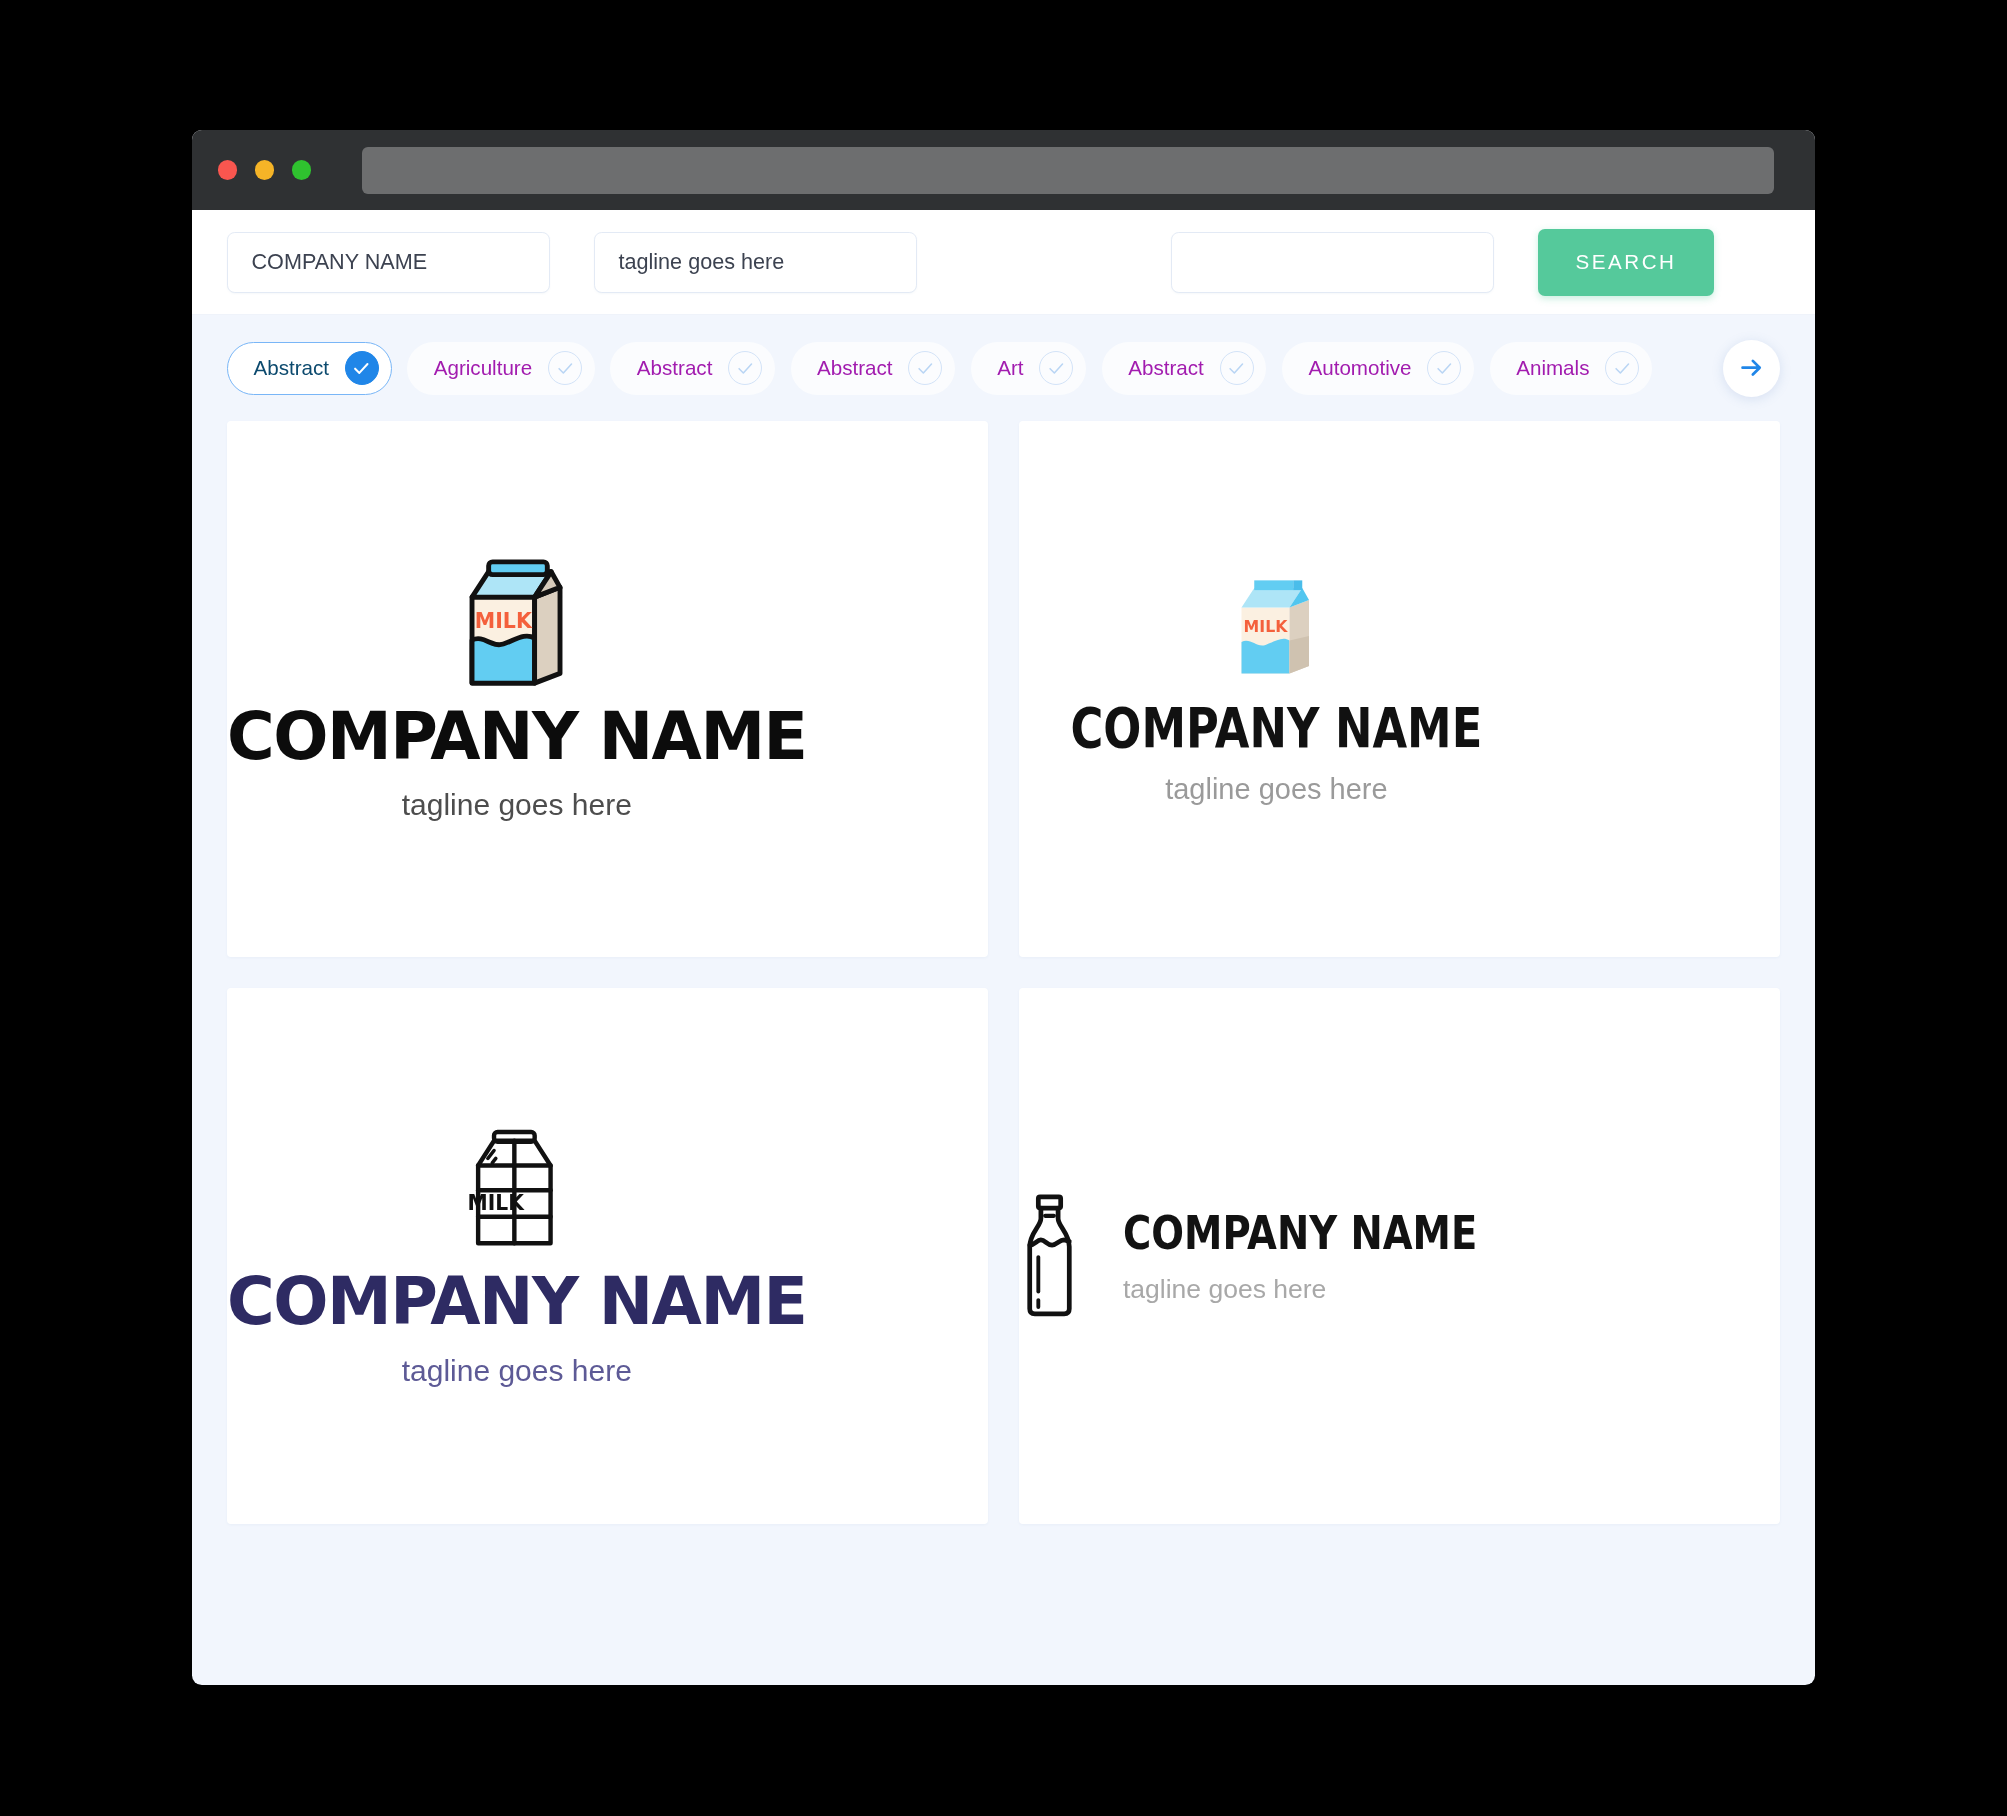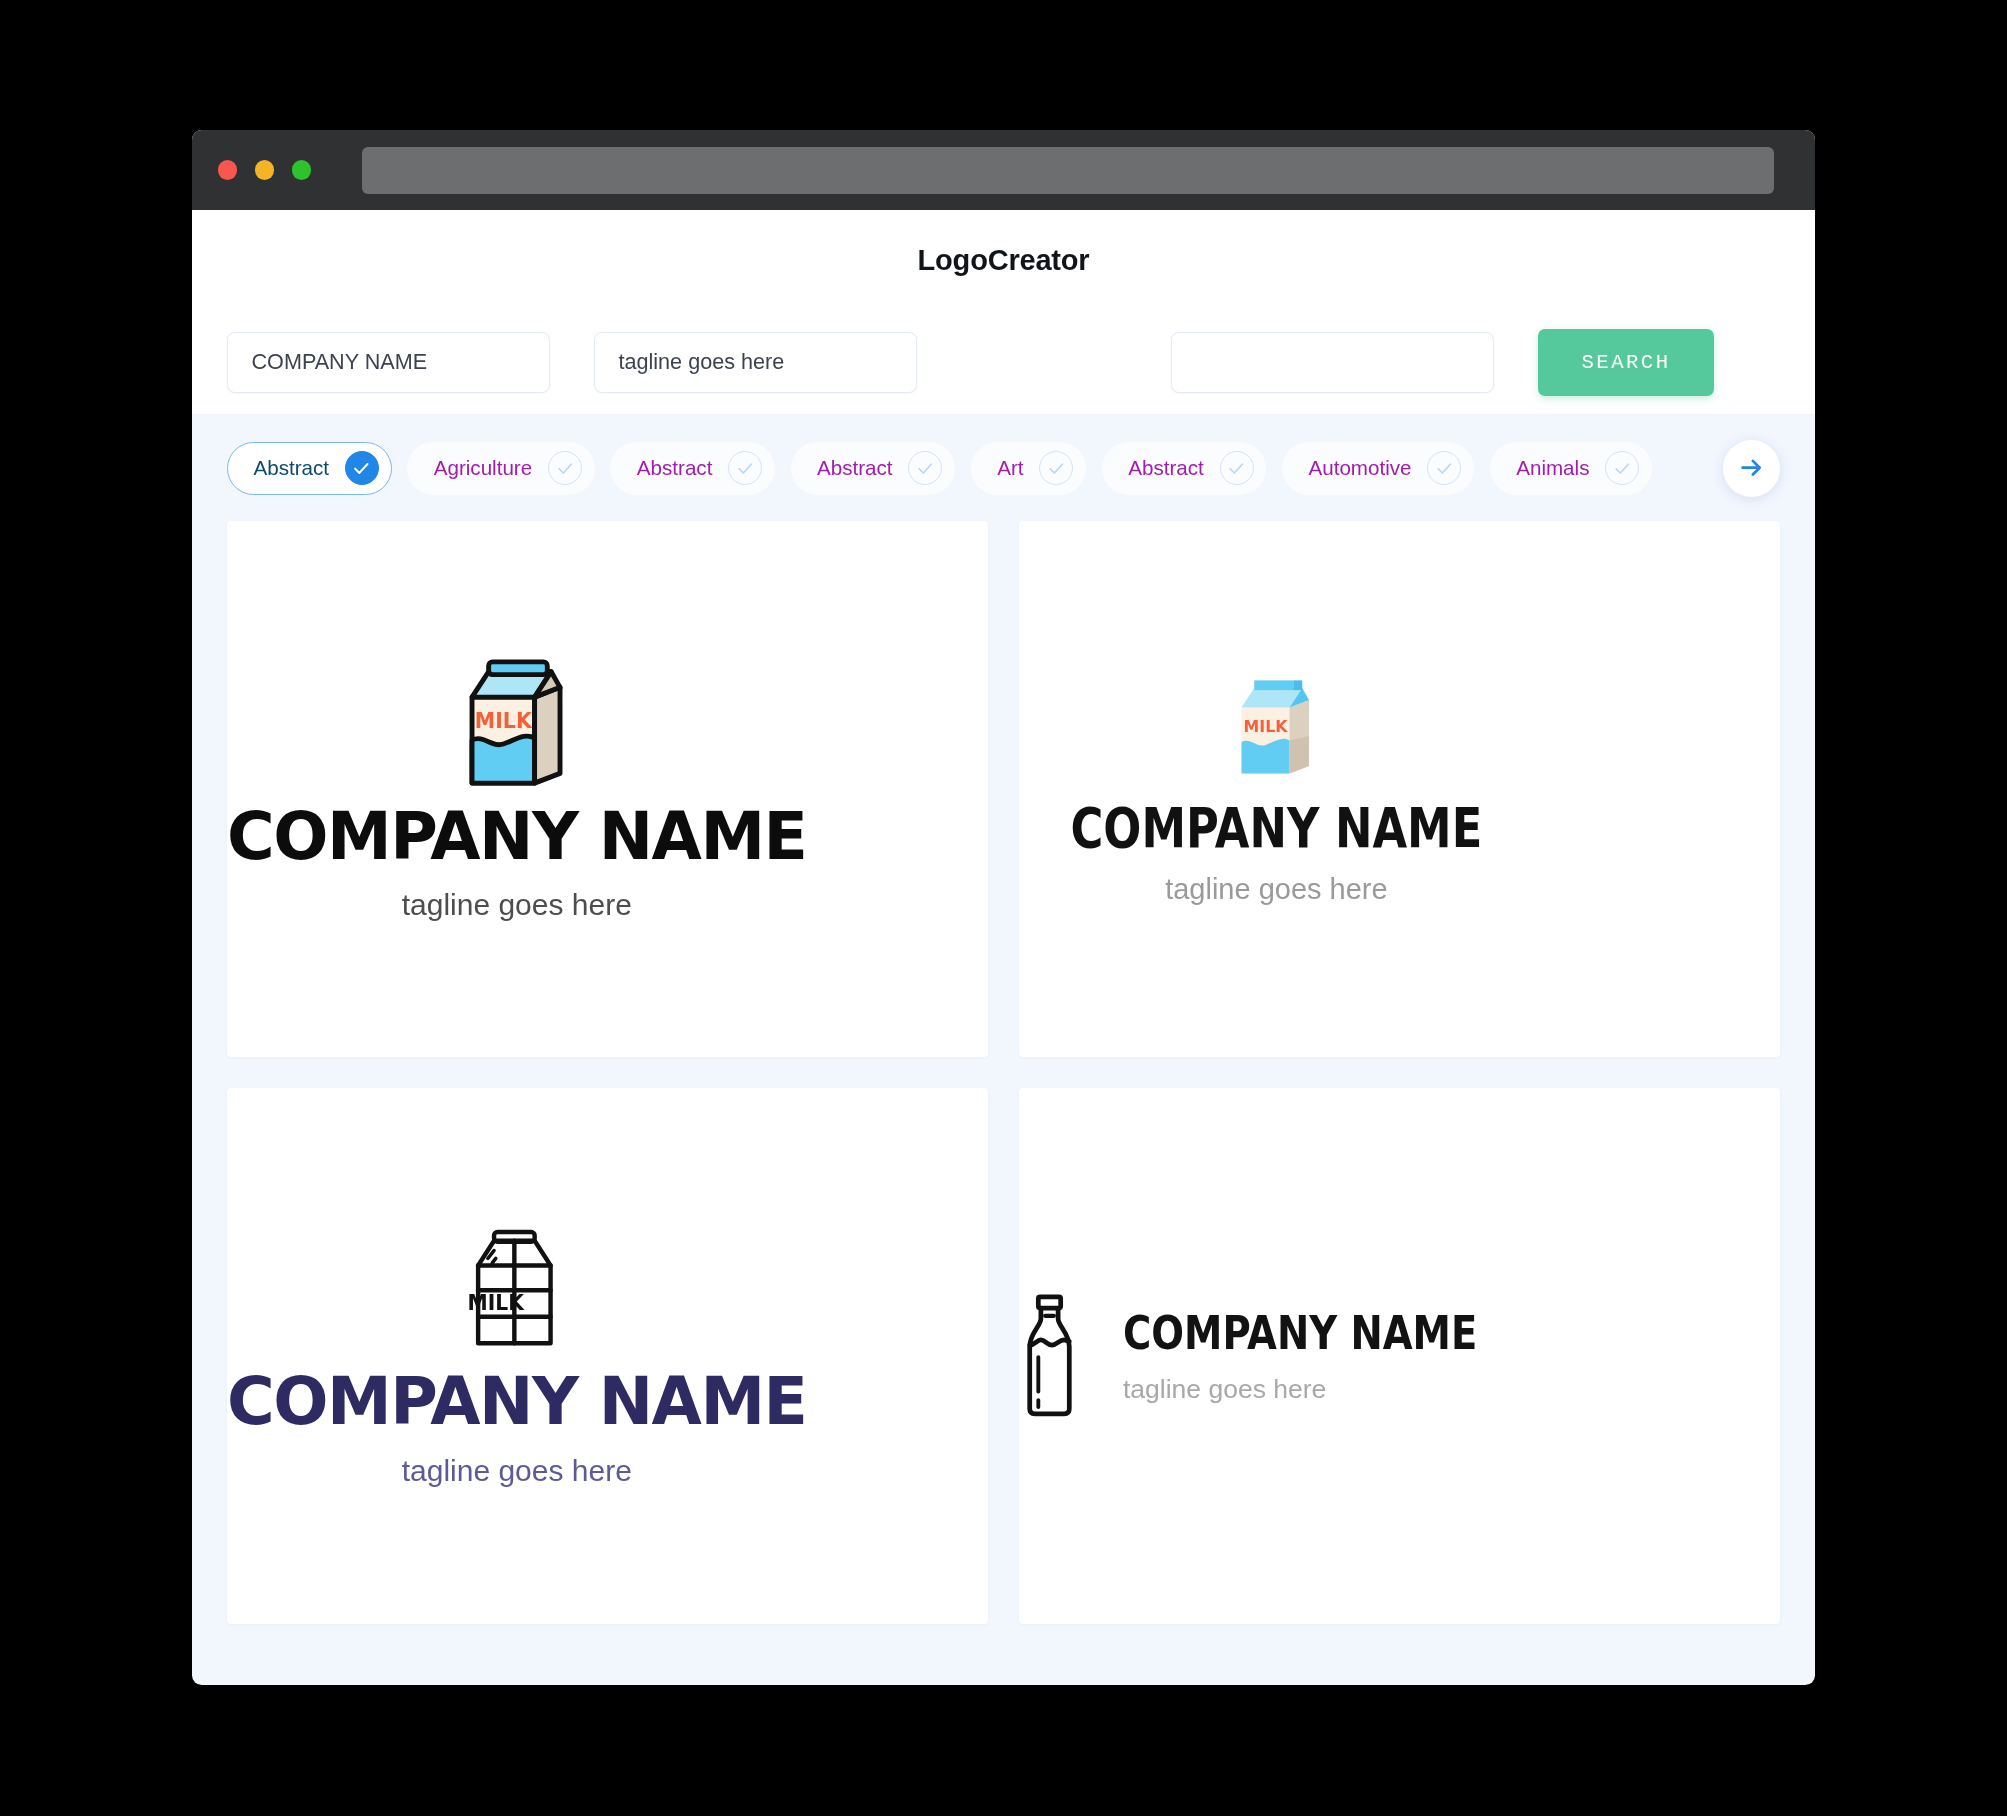--- a/index.html
+++ b/index.html
@@ -93,21 +93,21 @@
   #search-button {
     margin-left: 44px;
     width: 176px;
     height: 67px;
     background: #55C99B;
     border: none;
     border-radius: 6.9px;
     color: #FFFFFF;
     font-size: 20.6px;
     letter-spacing: 2.5px;
-    font-family: Liberation Mono, monospace;
+    font-family: Liberation Sans, sans-serif;
     cursor: pointer;
     display: flex;
     align-items: center;
     justify-content: center;
     box-shadow: 0 2.9px 7.8px rgba(85,201,155,0.30);
   }
 
   
   #category-bar {
     height: 106px;
@@ -249,23 +249,20 @@
 
   <div id="browser-chrome">
     <div class="traffic-lights">
       <div class="light red"></div>
       <div class="light yellow"></div>
       <div class="light green"></div>
     </div>
     <div id="url-bar" title=""></div>
   </div>
 
-  <div id="title-bar">
-    <div id="app-title">LogoCreator</div>
-  </div>
 
   <div id="search-bar">
     <div class="field" id="field-company">
       <span>COMPANY NAME</span>
     </div>
     <div class="field" id="field-tagline">
       <span>tagline goes here</span>
     </div>
     <div class="field" id="field-extra">
       <span></span>

